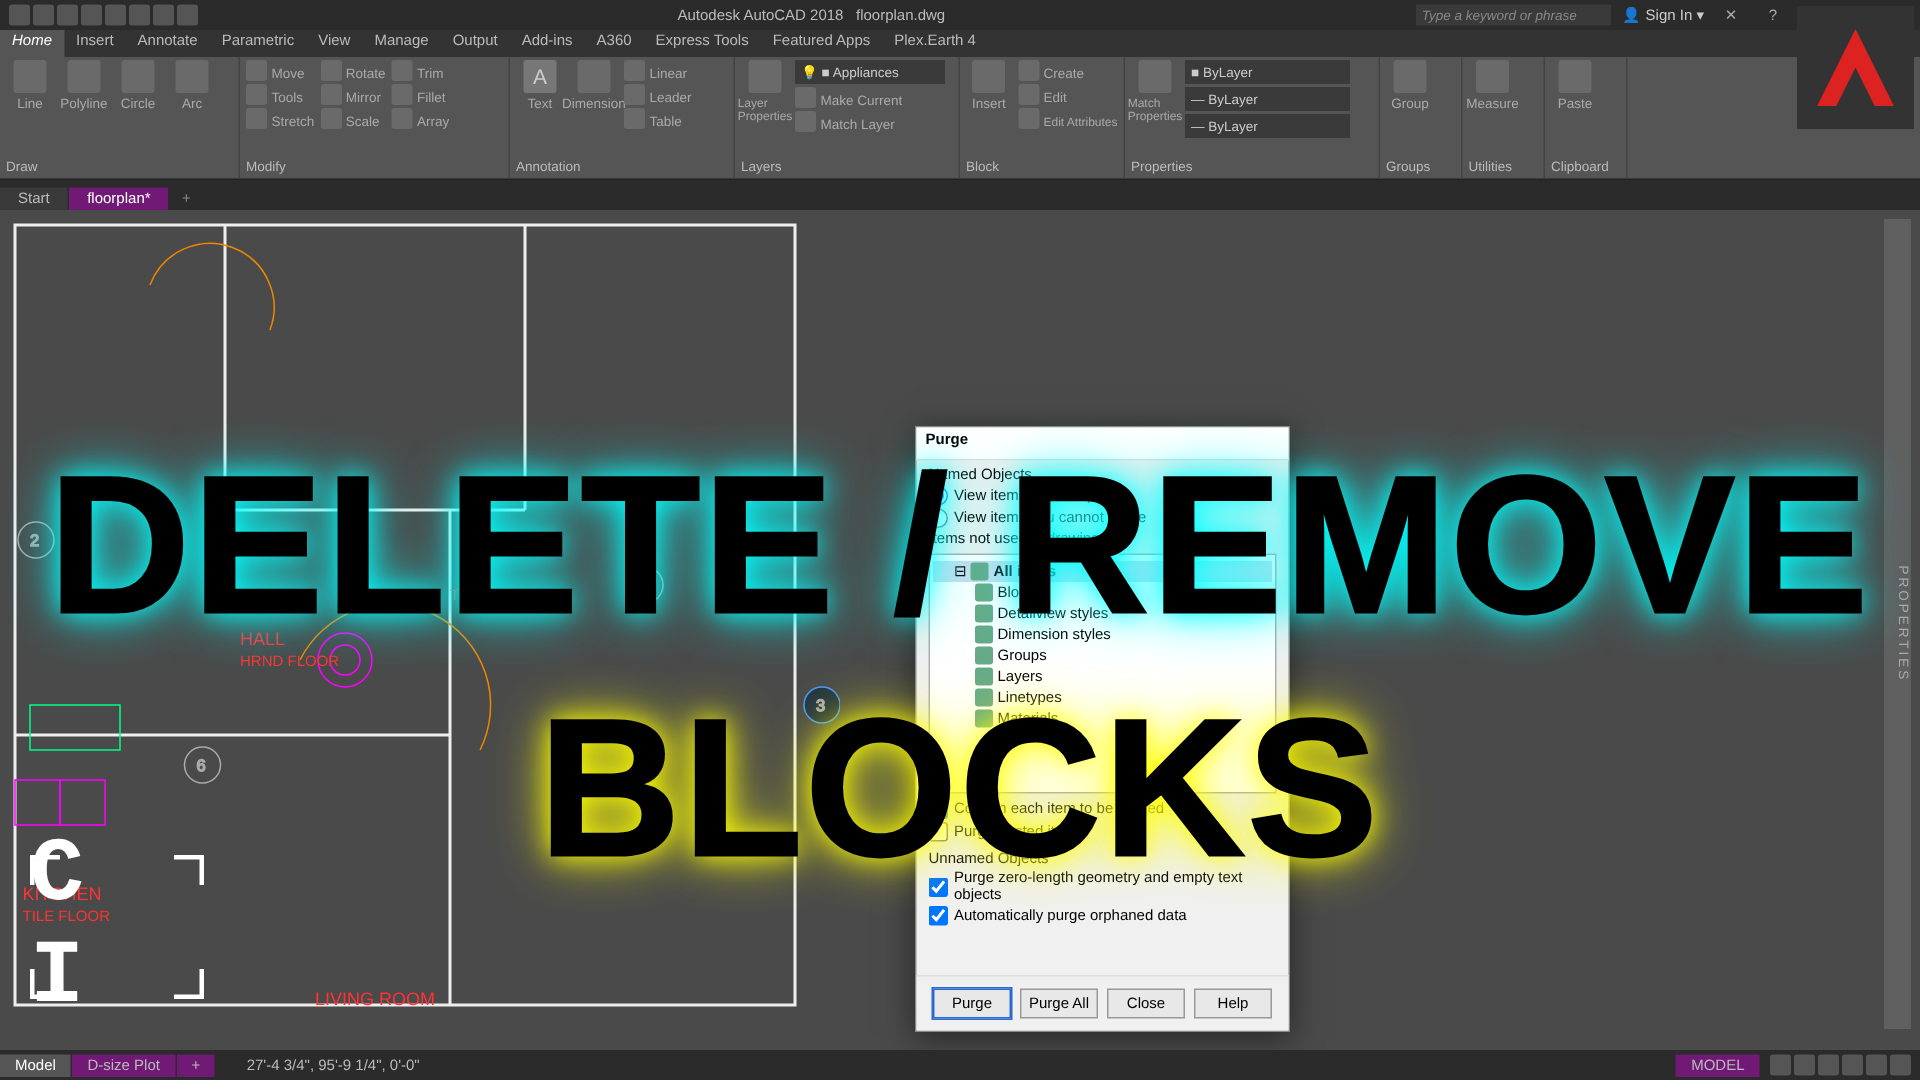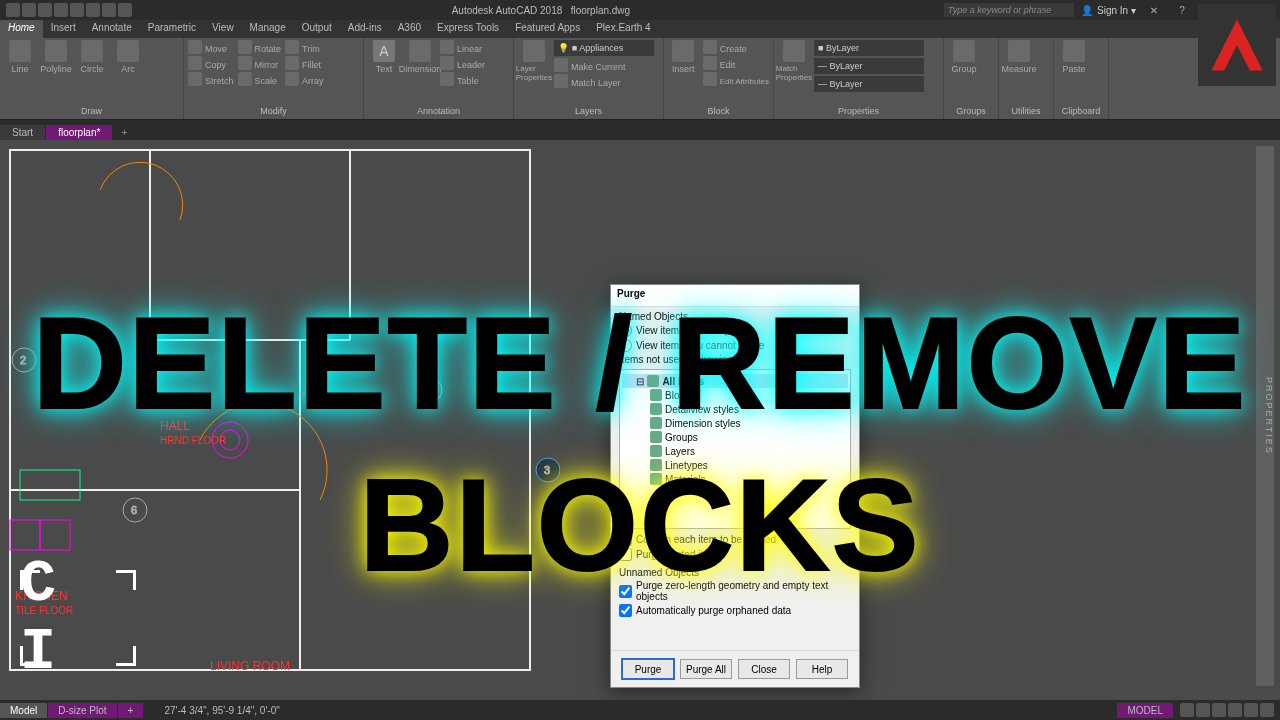--- a/index.html
+++ b/index.html
@@ -12,21 +12,21 @@
   .search-box { width: 130px; height: 14px; background: #3a3a3a; font-size: 9px; color: #888; padding: 0 4px; font-style: italic; line-height: 14px; }
   .titlebar .wbtn { width: 20px; text-align: center; color: #aaa; }
 
   .menubar { height: 18px; background: #333; display: flex; font-size: 10px; }
   .menubar .tab { padding: 2px 8px; color: #bbb; }
   .menubar .tab.active { background: #555; color: #fff; font-style: italic; }
 
   .ribbon { height: 82px; background: #555; display: flex; border-bottom: 1px solid #222; }
   .panel { border-right: 1px solid #444; display: flex; flex-direction: column; padding: 2px 4px; font-size: 9px; color: #aaa; }
   .panel .body { flex: 1; display: flex; gap: 4px; align-items: flex-start; }
-  .panel .title { text-align: center; font-size: 9px; color: #bbb; padding: 1px 0; }
+  .panel .title { text-align: left; font-size: 9px; color: #bbb; padding: 1px 0; }
   .rbtn { display: flex; flex-direction: column; align-items: center; gap: 2px; width: 32px; }
   .rico { width: 22px; height: 22px; background: #6a6a6a; border-radius: 2px; }
   .rico.sm { width: 14px; height: 14px; }
   .hstack { display: flex; flex-direction: column; gap: 2px; }
   .hrow { display: flex; align-items: flex-end; gap: 3px; white-space: nowrap; }
   .combo { height: 16px; background: #3a3a3a; font-size: 9px; color: #ccc; padding: 0 4px; line-height: 16px; }
 
   .doc-tabs { height: 20px; background: #2b2b2b; display: flex; font-size: 10px; align-items: flex-end; }
   .doc-tab { padding: 2px 12px; background: #3a3a3a; color: #bbb; margin-right: 1px; }
   .doc-tab.active { background: #701a75; color: #fff; }
@@ -109,21 +109,21 @@
   <div class="tab">Manage</div>
   <div class="tab">Output</div>
   <div class="tab">Add-ins</div>
   <div class="tab">A360</div>
   <div class="tab">Express Tools</div>
   <div class="tab">Featured Apps</div>
   <div class="tab">Plex.Earth 4</div>
 </div>
 
 <div class="ribbon">
-  <div class="panel" style="width:184px">
+  <div class="panel" style="width:160px">
     <div class="body">
       <div class="rbtn">
           <div class="rico"></div>
           <span>Line</span>
         </div>
       <div class="rbtn">
           <div class="rico"></div>
           <span>Polyline</span>
         </div>
       <div class="rbtn">
@@ -139,21 +139,21 @@
   </div>
   <div class="panel" style="width:180px">
     <div class="body">
       <div class="hstack">
         <div class="hrow">
             <div class="rico sm"></div>
             <span>Move</span>
           </div>
         <div class="hrow">
             <div class="rico sm"></div>
-            <span>Copy</span>
+            <span>Tools</span>
           </div>
         <div class="hrow">
             <div class="rico sm"></div>
             <span>Stretch</span>
           </div>
       </div>
       <div class="hstack">
         <div class="hrow">
             <div class="rico sm"></div>
             <span>Rotate</span>

